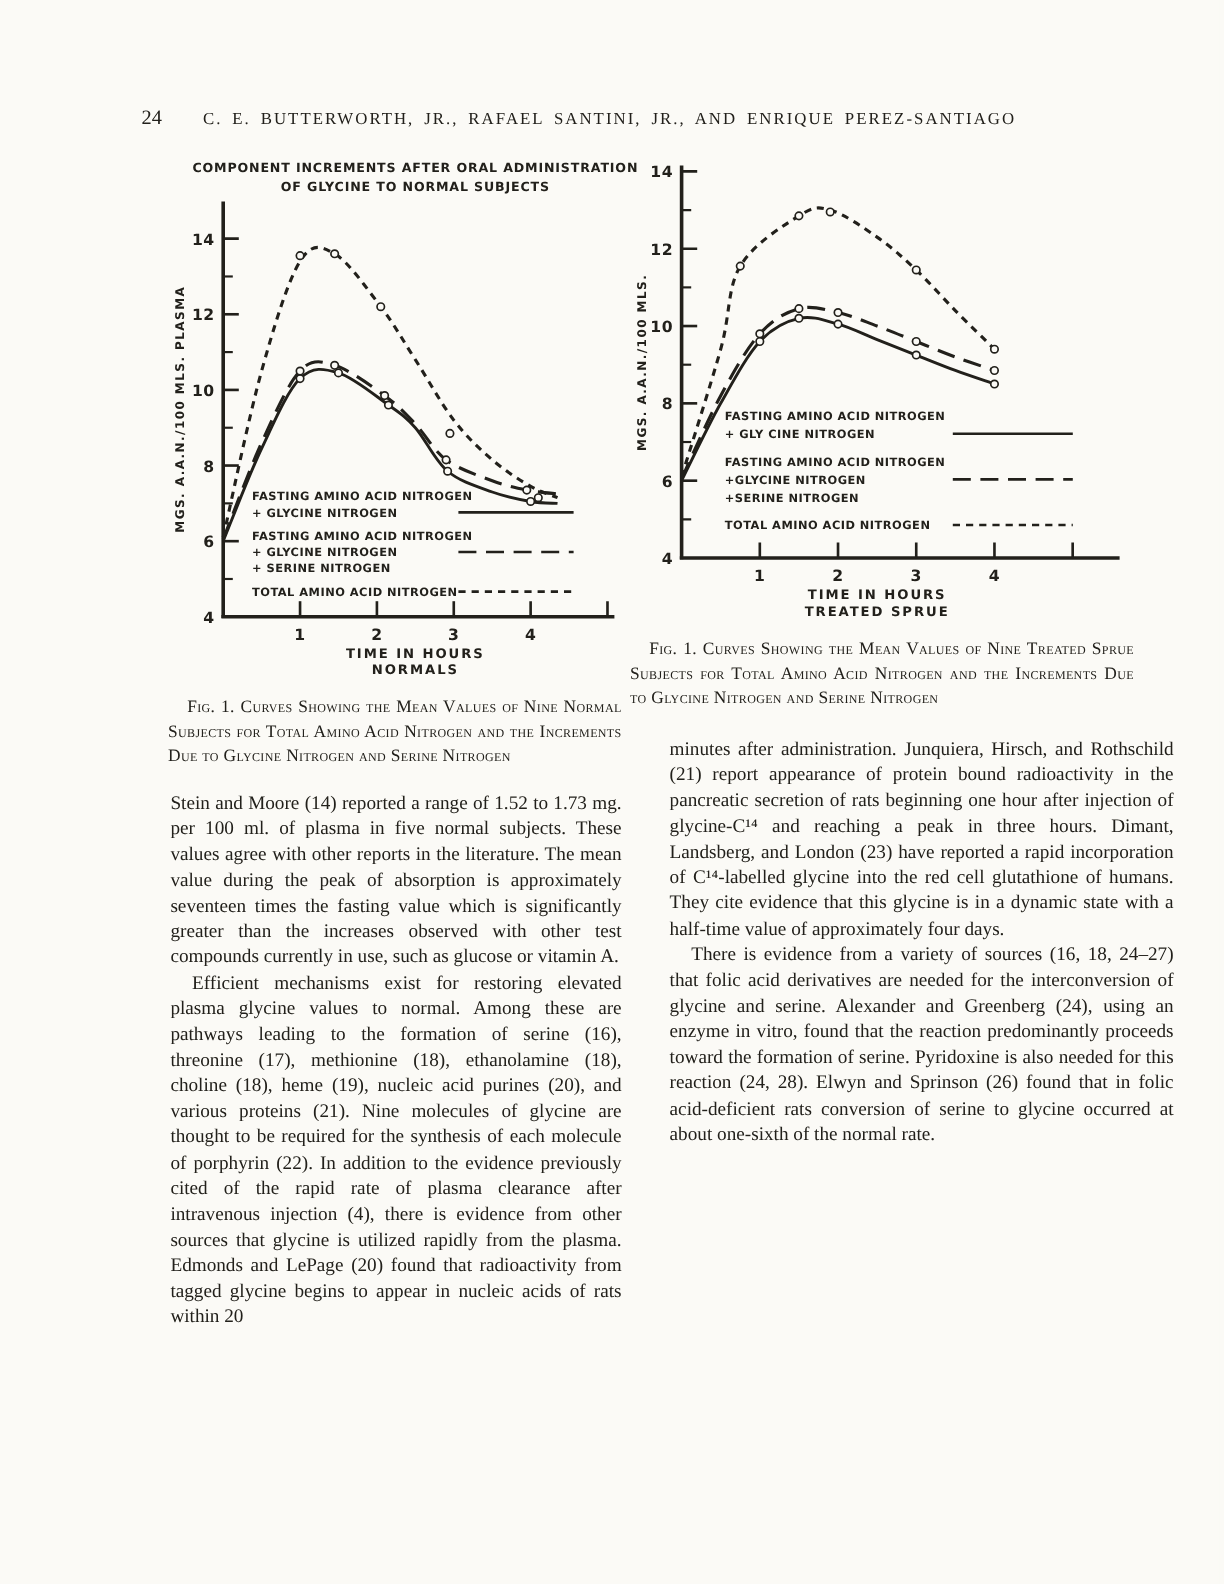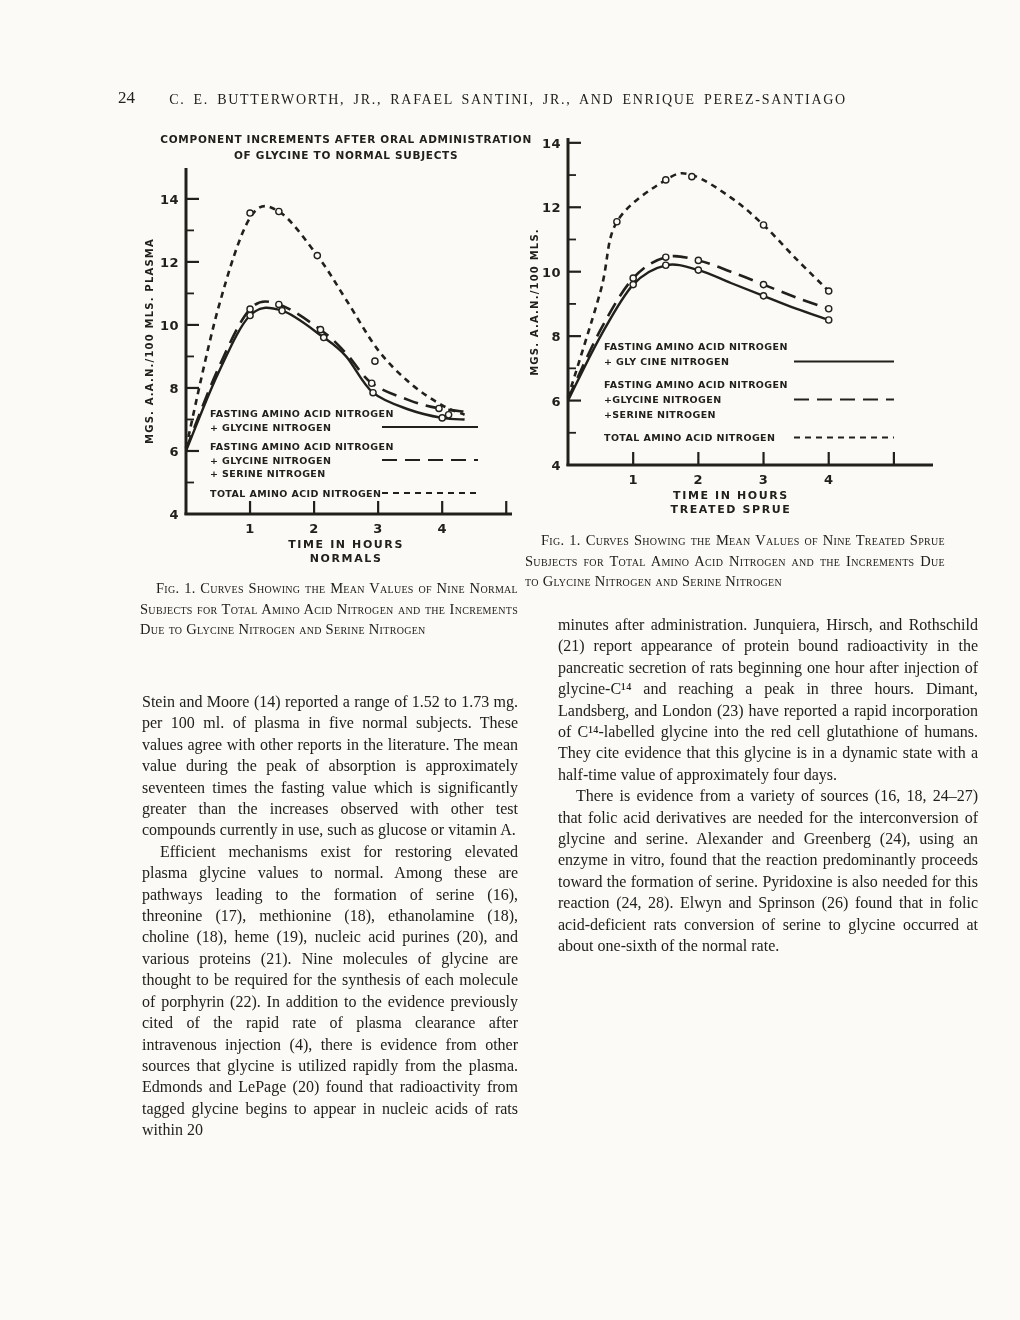--- a/index.html
+++ b/index.html
@@ -19,21 +19,21 @@
   .caption{
     font-size:14.5px;line-height:20.5px;font-variant:small-caps;
     text-align:justify;text-indent:16px;margin:4px 0 0 0;
     letter-spacing:0.3px;
   }
   .figure4 .caption{width:378px;}
   .figure5 .caption{width:420px;}
   .col{position:absolute;font-size:16px;line-height:21.4px;text-align:justify;}
   .col p{margin:0;}
   .col p.indent{text-indent:18px;font-family:Liberation Serif, serif;}
-  .col-left{left:142px;top:691px;width:376px;}
+  .col-left{left:142px;top:659px;width:376px;}
   .col-right{left:527px;top:614px;width:420px;margin-left:31px;}
   svg text{fill:var(--ink,#22201b);font-family:"DejaVu Sans",sans-serif;font-weight:bold;}
   svg .tick{font-size:13px;letter-spacing:0.5px;}
   svg .ctitle{font-size:10.5px;letter-spacing:0.7px;}
   svg .ylab{font-size:10px;letter-spacing:1.2px;}
   svg .xlab{font-size:11px;letter-spacing:1.6px;}
   svg .leg{font-size:9.5px;letter-spacing:0.4px;}
 </style>
 </head>
 <body style="background: rgb(251, 250, 246);">

